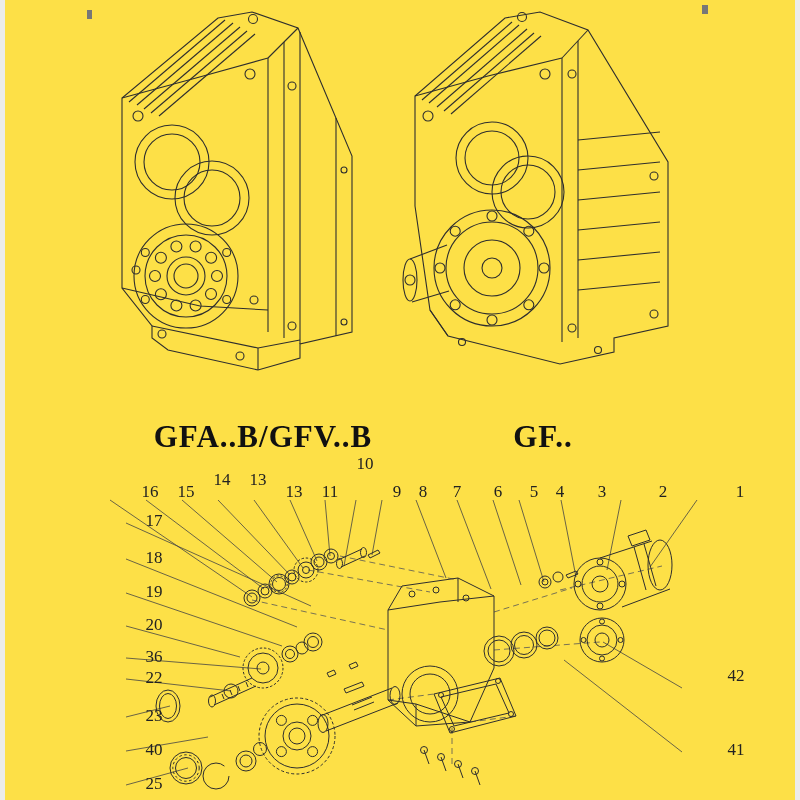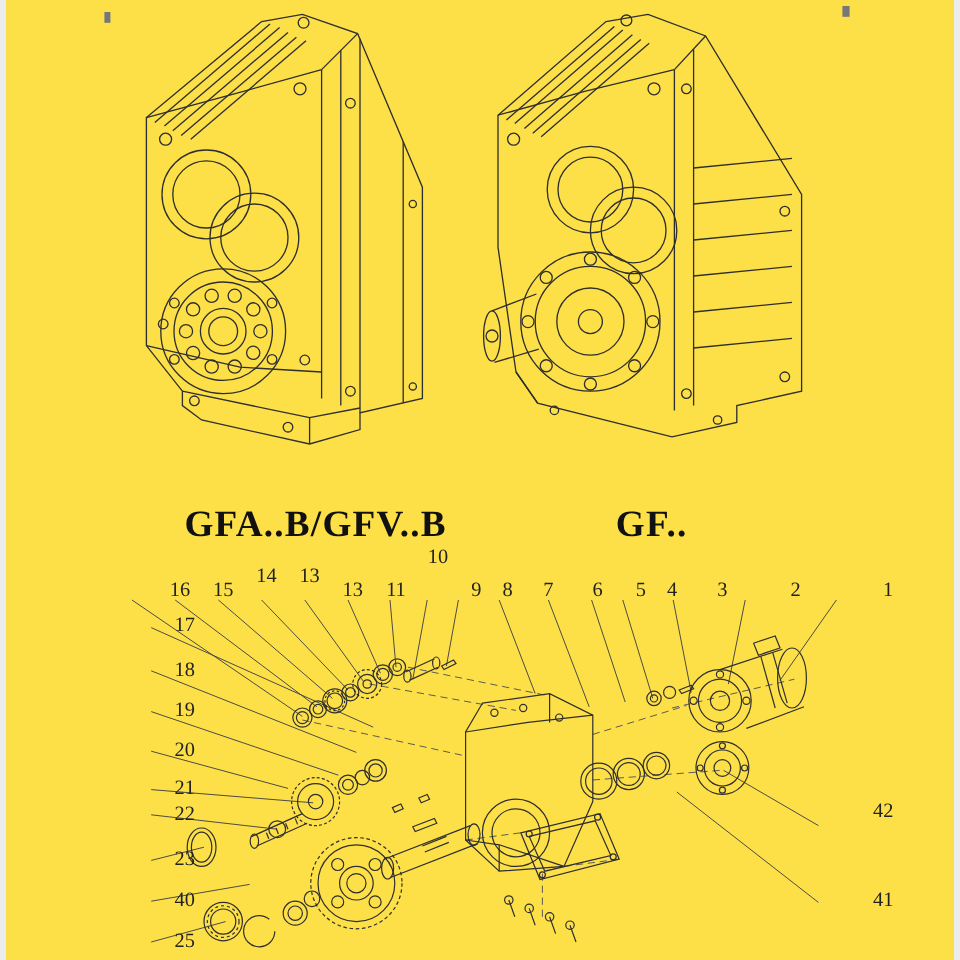--- a/index.html
+++ b/index.html
@@ -343,21 +343,21 @@
   <span class="callout" style="left:492px;top:492px">5</span>
   <span class="callout" style="left:518px;top:492px">4</span>
   <span class="callout" style="left:560px;top:492px">3</span>
   <span class="callout" style="left:621px;top:492px">2</span>
   <span class="callout" style="left:698px;top:492px">1</span>
 
   <span class="callout" style="left:112px;top:521px">17</span>
   <span class="callout" style="left:112px;top:558px">18</span>
   <span class="callout" style="left:112px;top:592px">19</span>
   <span class="callout" style="left:112px;top:625px">20</span>
-  <span class="callout" style="left:112px;top:657px">21</span>
+  <span class="callout" style="left:112px;top:657px">36</span>
   <span class="callout" style="left:112px;top:678px">22</span>
   <span class="callout" style="left:112px;top:716px">23</span>
   <span class="callout" style="left:112px;top:750px">40</span>
   <span class="callout" style="left:112px;top:784px">25</span>
 
   <span class="callout" style="left:694px;top:676px">42</span>
   <span class="callout" style="left:694px;top:750px">41</span>
 </div>
 
 </body></html>

